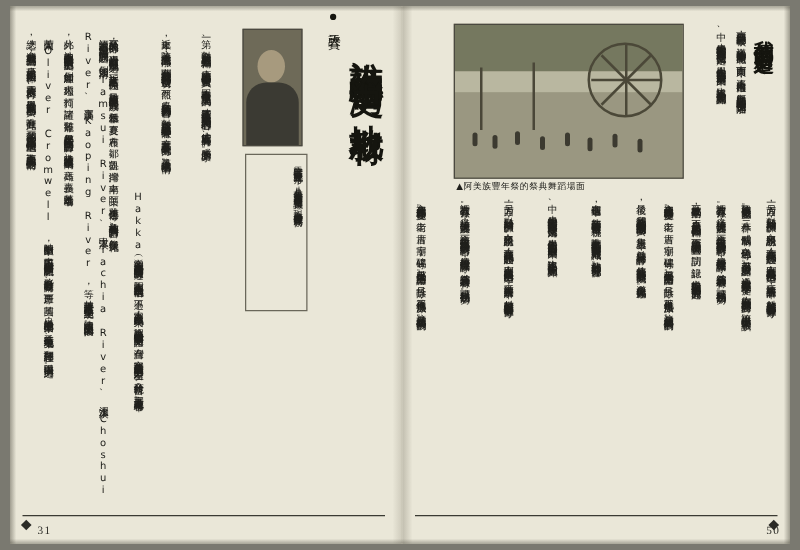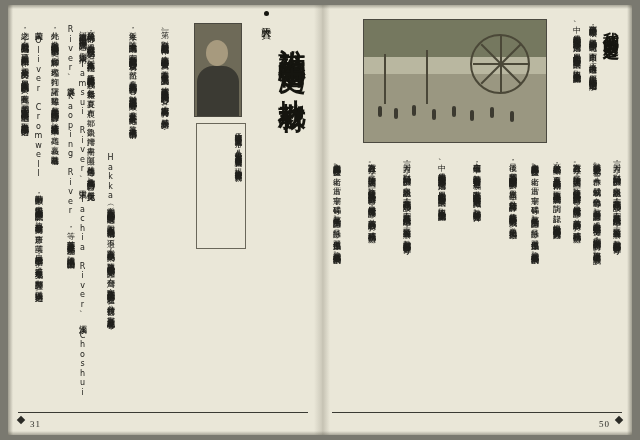--- a/index.html
+++ b/index.html
@@ -180,38 +180,39 @@
         <div class="ph-fig" style="left:14px;top:86px;"></div>
         <div class="ph-fig" style="left:30px;top:88px;"></div>
         <div class="ph-fig" style="left:48px;top:85px;"></div>
         <div class="ph-fig" style="left:68px;top:89px;"></div>
         <div class="ph-fig" style="left:88px;top:86px;"></div>
         <div class="ph-fig" style="left:106px;top:90px;"></div>
         <div class="ph-fig" style="left:126px;top:87px;"></div>
         <div class="ph-fig" style="left:146px;top:91px;"></div>
       </div>
 
+      <div class="v caption" style="height:22px;width:auto;writing-mode:horizontal-tb;">▲阿美族豐年祭的祭典舞蹈場面</div>
 
       <div class="v r-col" style="right:34px;top:14px;height:122px;">西部平原的開發較早，漢人移墾的腳步由南而北、由西而東，逐步向內山推進，與原住民之間的接觸與衝突也隨之增加。</div>
       <div class="v r-col" style="right:50px;top:14px;height:122px;">中、小學的教科書如果能夠把這一段歷史交代清楚，學生自然能夠明白今日族群分布的由來，也比較不會產生偏差的認知。</div>
       <div class="v r-col" style="right:10px;top:152px;height:240px;">另一方面，對於日治時期的評價，向來眾說紛紜。有人強調其現代化的建設，有人則譴責其殖民統治的壓迫，兩種說法各有所本，教材的編寫者必須審慎拿捏分寸。</div>
       <div class="v r-col" style="right:30px;top:152px;height:240px;">戰後的歷史更是敏感。二二八事件、戒嚴體制、白色恐怖等，都是不容迴避的課題。過去的教材對此幾乎隻字不提，如今則應以誠實的態度面對，讓學生從歷史中學習教訓。</div>
       <div class="v r-col" style="right:50px;top:152px;height:240px;">語言教育亦然。母語的流失速度驚人，許多年輕一代已經不會說自己族群的語言。學校若能提供母語課程，並編寫合適的教材，或可稍稍挽回頹勢。</div>
       <div class="v r-col" style="right:70px;top:152px;height:240px;">至於鄉土教學活動，不應只是形式上的參觀與寫作，而應該讓學生實地去調查、訪問、記錄，從中培養對鄉土的感情與研究的興趣。</div>
       <div class="v r-col" style="right:92px;top:152px;height:240px;">文化資產的保存同樣重要。老街、古厝、廟宇、碑碣等，都是先民生活的見證。一旦拆除，就再也無法復原，這是我們必須共同警惕的。</div>
       <div class="v r-col" style="right:114px;top:152px;height:240px;">最後，我們認為教材的編寫應該開放民間參與，集思廣益，並且定期檢討修訂，使其能夠反映最新的研究成果，避免僵化與偏頗。</div>
       <div class="v r-col" style="right:150px;top:152px;height:240px;">在這個過程中，教師的再教育與進修也不可忽視。唯有教師本身具備正確而豐富的台灣史地知識，教材的功能才能充分發揮。</div>
       <div class="v r-col" style="right:185px;top:152px;height:240px;">中、小學的教科書如果能夠把這一段歷史交代清楚，學生自然能夠明白今日族群分布的由來，也比較不會產生偏差的認知。</div>
       <div class="v r-col" style="right:220px;top:152px;height:240px;">另一方面，對於日治時期的評價，向來眾說紛紜。有人強調其現代化的建設，有人則譴責其殖民統治的壓迫，兩種說法各有所本，教材的編寫者必須審慎拿捏分寸。</div>
       <div class="v r-col" style="right:255px;top:152px;height:240px;">語言教育亦然。母語的流失速度驚人，許多年輕一代已經不會說自己族群的語言。學校若能提供母語課程，並編寫合適的教材，或可稍稍挽回頹勢。</div>
       <div class="v r-col" style="right:290px;top:152px;height:240px;">文化資產的保存同樣重要。老街、古厝、廟宇、碑碣等，都是先民生活的見證。一旦拆除，就再也無法復原，這是我們必須共同警惕的。</div>
 
       <div class="rule" style="right:10px;bottom:22px;width:290px;"></div>
       <div class="diamond" style="right:10px;bottom:12px;"></div>
-      <div class="folio" style="right:22px;text-align:center;">50</div>
+      <div class="folio" style="right:8px;text-align:center;">50</div>
     </div>
 
     <div class="gutter"></div>
     <div class="edgeL"></div>
     <div class="edgeR"></div>
     <div class="edgeT"></div>
     <div class="edgeB"></div>
   </div>
 </div>
 

